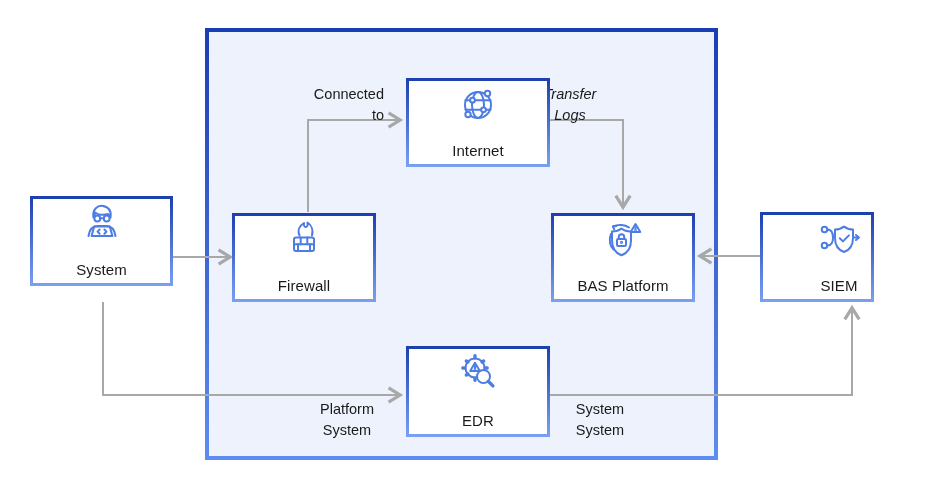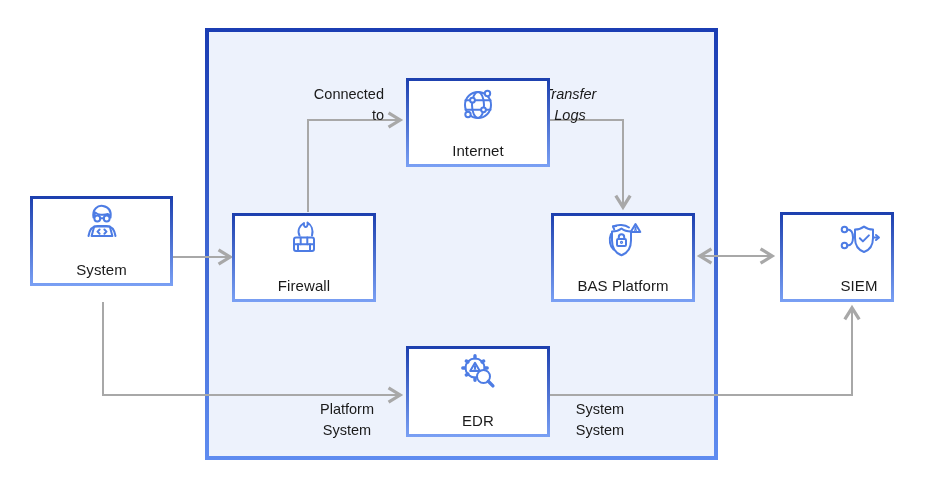--- a/index.html
+++ b/index.html
@@ -37,21 +37,21 @@
   .node .icon svg{width:100%;height:100%;display:block;}
   .node .nlabel{
     font-size:15px;color:var(--label-text);text-align:center;line-height:1.2;
     letter-spacing:.1px;
   }
   .node-system{left:30px;top:196px;width:143px;height:90px;}
   .node-firewall{left:232px;top:213px;}
   .node-internet{left:406px;top:78px;}
   .node-bas{left:551px;top:213px;}
   .node-edr{left:406px;top:346px;width:144px;height:91px;}
-  .node-siem{left:780px;top:212px;width:114px;height:90px;padding-left:44px;}
+  .node-siem{left:760px;top:212px;width:114px;height:90px;padding-left:44px;}
 
   svg.edges{position:absolute;left:0;top:0;width:928px;height:486px;pointer-events:none;}
   svg.edges path.wire{fill:none;stroke:var(--arrow);stroke-width:2;}
   #arrowhead path{fill:none;stroke:var(--arrow);stroke-width:1.7;}
 
   .edge-label{
     position:absolute;font-size:14.5px;line-height:1.42;color:var(--label-text);
     text-align:center;white-space:normal;
   }
   .lbl-connected{left:300px;top:84px;width:84px;text-align:right;}

